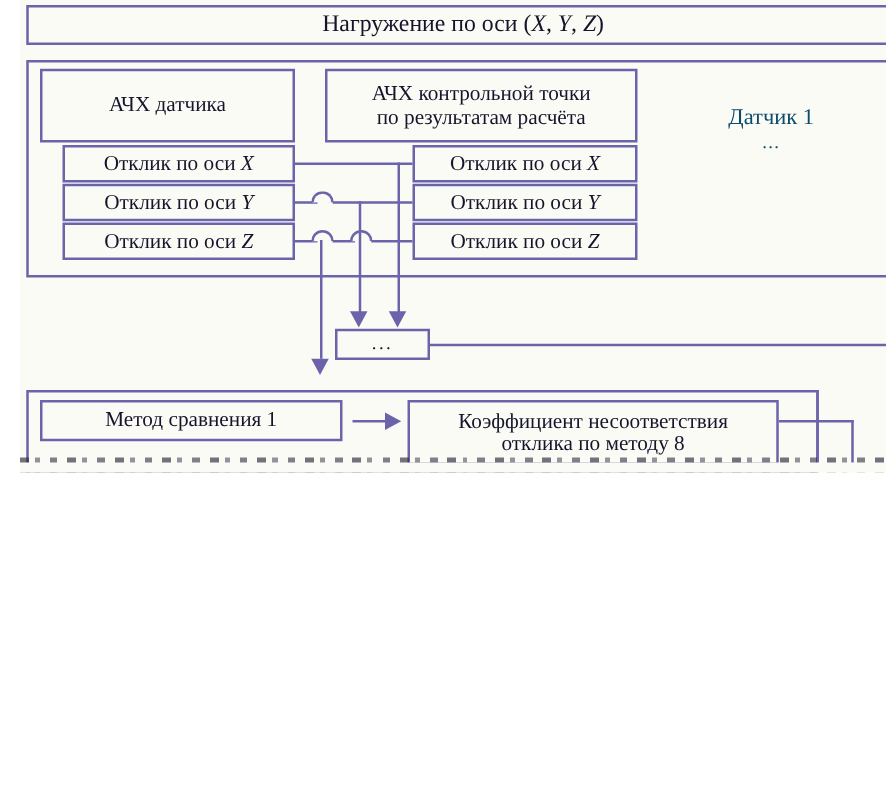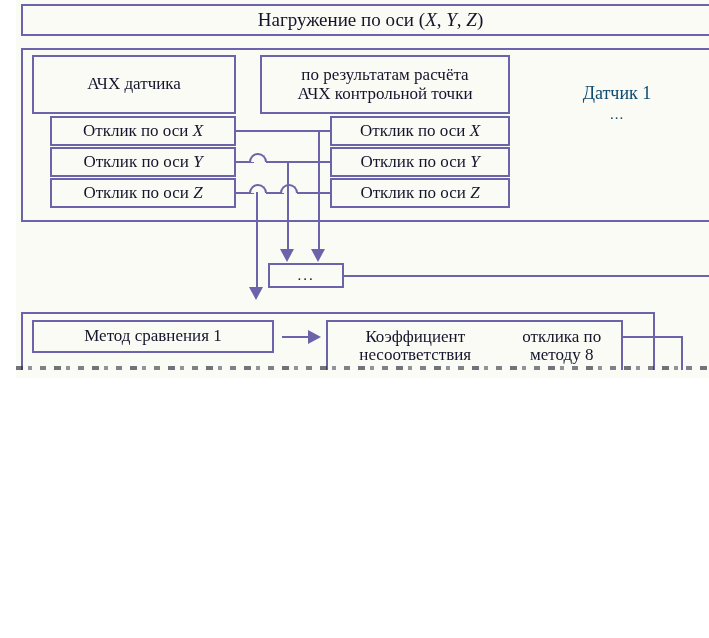--- a/index.html
+++ b/index.html
@@ -88,22 +88,22 @@
       <span>Нагружение по оси (<em>X</em>, <em>Y</em>, <em>Z</em>)</span>
     </div>
 
     <div class="box" style="left:5px;top:48px;width:699px;height:174px;"></div>
 
     <div class="box" style="left:16px;top:55px;width:204px;height:59px;font-size:17px;flex-direction:column;">
       <span>АЧХ датчика</span>
     </div>
 
     <div class="box" style="left:244px;top:55px;width:250px;height:59px;font-size:17px;flex-direction:column;">
+      <span>АЧХ контрольной точки</span>
       <span>по результатам расчёта</span>
-      <span>АЧХ контрольной точки</span>
     </div>
 
     <div class="box" style="left:34px;top:116px;width:186px;height:30px;font-size:17px;">
       <span>Отклик по оси <em>X</em></span>
     </div>
     <div class="box" style="left:34px;top:147px;width:186px;height:30px;font-size:17px;">
       <span>Отклик по оси <em>Y</em></span>
     </div>
     <div class="box" style="left:34px;top:178px;width:186px;height:30px;font-size:17px;">
       <span>Отклик по оси <em>Z</em></span>
@@ -154,21 +154,21 @@
 
     <div class="box" style="left:5px;top:312px;width:634px;height:66px;"></div>
 
     <div class="box" style="left:16px;top:320px;width:242px;height:33px;font-size:17px;">
       <span>Метод сравнения 1</span>
     </div>
 
     <div class="arrow-right" style="left:292px;top:330px;"></div>
     <div class="ln h" style="left:266px;top:336px;width:28px;"></div>
 
-    <div class="box" style="left:310px;top:320px;width:297px;height:52px;font-size:17px;flex-direction:row;">
+    <div class="box" style="left:310px;top:320px;width:297px;height:52px;font-size:17px;flex-direction:column;">
       <span>Коэффициент несоответствия</span>
       <span>отклика по методу 8</span>
     </div>
 
     <div class="ln h" style="left:607px;top:336px;width:60px;"></div>
     <div class="ln v" style="left:665px;top:336px;height:36px;"></div>
     <div class="ln v" style="left:637px;top:312px;height:60px;"></div>
 
     <div class="tear" style="top:366px;"></div>
     <div class="tearfade" style="top:370px;"></div>

